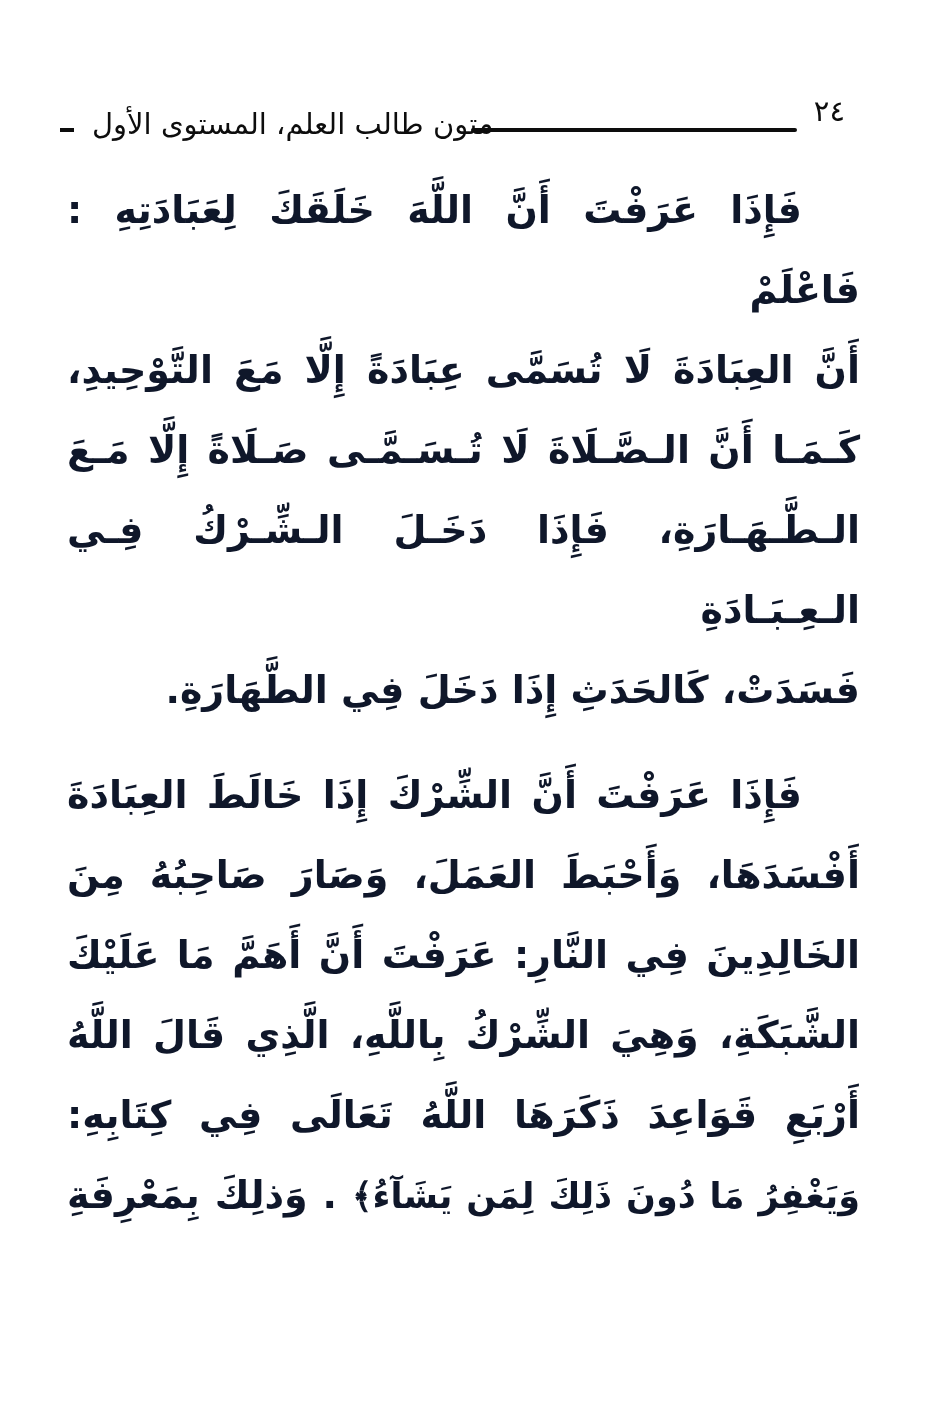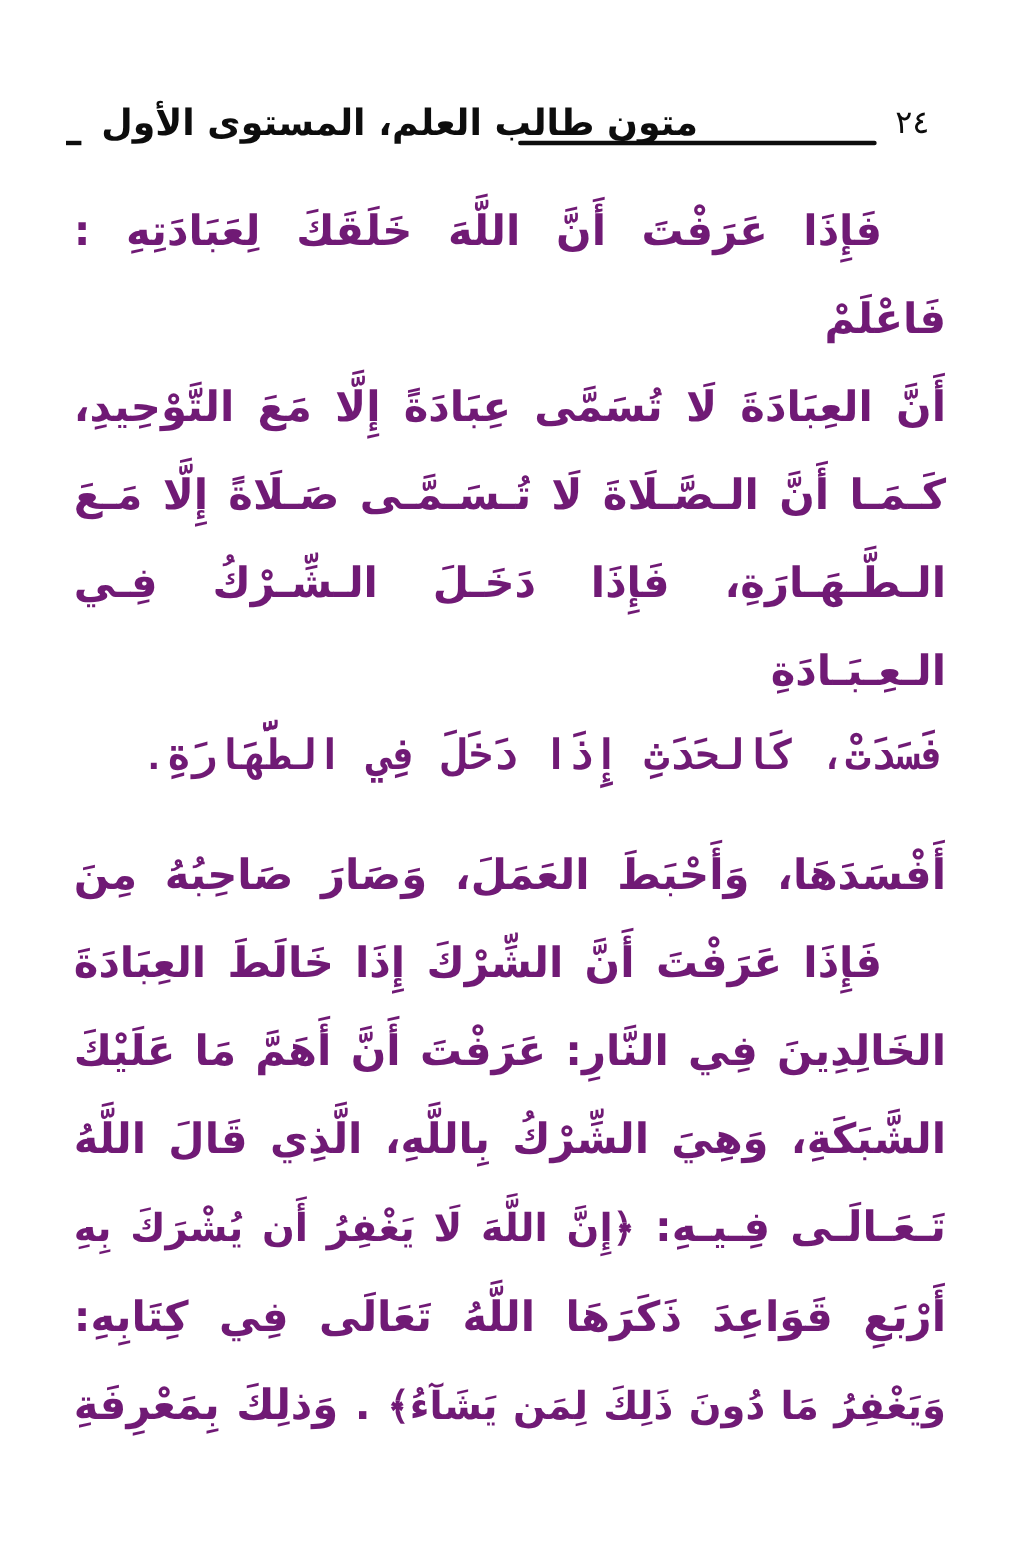--- a/index.html
+++ b/index.html
@@ -39,65 +39,64 @@
     right: 145px;
     top: 38px;
     width: 326px;
     height: 4px;
     background: #0d0d0d;
     border-radius: 2px;
   }
   .book-title {
     position: absolute;
     left: 92px;
-    top: 2px;
-    font-size: 33px;
-    font-weight: bold;
+    top: 17px;
+    font-size: 29px;
+    font-weight: normal;
     white-space: nowrap;
   }
   .header-dash {
     position: absolute;
     left: 60px;
     top: 38px;
     width: 14px;
     height: 4px;
     background: #0d0d0d;
   }
   
   .body-text {
     position: absolute;
     top: 170px;
     right: 82px;
     left: 67px;
     direction: rtl;
     font-size: 38px;
     font-weight: bold;
     line-height: 80px;
-    color: #701a75;
+    color: #0f172a;
   }
   .para + .para {
     margin-top: 25px;
   }
   .line {
     min-height: 80px;
     text-align: right;
   }
   .line.justify {
     text-align: justify;
     text-align-last: justify;
   }
   .line.first {
     text-indent: 58px;
     text-align: justify;
     text-align-last: justify;
   }
   .line.start {
     text-align: right;
     text-align-last: right;
-    font-family: Liberation Mono, monospace;
   }
   .quran {
     font-size: 35px;
     font-weight: bold;
   }
 </style>
 </head>
 <body>
 
 <div class="page">
@@ -111,23 +110,22 @@
 
   <div class="body-text">
       <div class="para">
         <div class="line first"><span>فَإِذَا عَرَفْتَ أَنَّ اللَّهَ خَلَقَكَ لِعَبَادَتِهِ : فَاعْلَمْ</span></div>
         <div class="line justify"><span>أَنَّ العِبَادَةَ لَا تُسَمَّى عِبَادَةً إِلَّا مَعَ التَّوْحِيدِ،</span></div>
         <div class="line justify"><span>كَـمَـا أَنَّ الـصَّـلَاةَ لَا تُـسَـمَّـى صَـلَاةً إِلَّا مَـعَ</span></div>
         <div class="line justify"><span>الـطَّـهَـارَةِ، فَإِذَا دَخَـلَ الـشِّـرْكُ فِـي الـعِـبَـادَةِ</span></div>
         <div class="line start"><span>فَسَدَتْ، كَالحَدَثِ إِذَا دَخَلَ فِي الطَّهَارَةِ.</span></div>
       </div>
       <div class="para">
+        <div class="line first"><span>فَإِذَا عَرَفْتَ أَنَّ الشِّرْكَ إِذَا خَالَطَ العِبَادَةَ</span></div>
         <div class="line justify"><span>أَفْسَدَهَا، وَأَحْبَطَ العَمَلَ، وَصَارَ صَاحِبُهُ مِنَ</span></div>
-        <div class="line first"><span>فَإِذَا عَرَفْتَ أَنَّ الشِّرْكَ إِذَا خَالَطَ العِبَادَةَ</span></div>
         <div class="line justify"><span>الخَالِدِينَ فِي النَّارِ: عَرَفْتَ أَنَّ أَهَمَّ مَا عَلَيْكَ</span></div>
         <div class="line justify"><span>الشَّبَكَةِ، وَهِيَ الشِّرْكُ بِاللَّهِ، الَّذِي قَالَ اللَّهُ</span></div>
-        <div class="line justify"><span>تَـعَـالَـى فِـيـهِ: </span><span class="quran">﴿إِنَّ اللَّهَ لَا يَغْفِرُ أَن يُشْرَكَ بِهِ</span></div>
         <div class="line justify"><span>أَرْبَعِ قَوَاعِدَ ذَكَرَهَا اللَّهُ تَعَالَى فِي كِتَابِهِ:</span></div>
         <div class="line justify"><span class="quran">وَيَغْفِرُ مَا دُونَ ذَلِكَ لِمَن يَشَآءُ﴾</span><span> . وَذلِكَ بِمَعْرِفَةِ</span></div>
       </div>
     </div>
 
 </div>
 
 </body></html>

